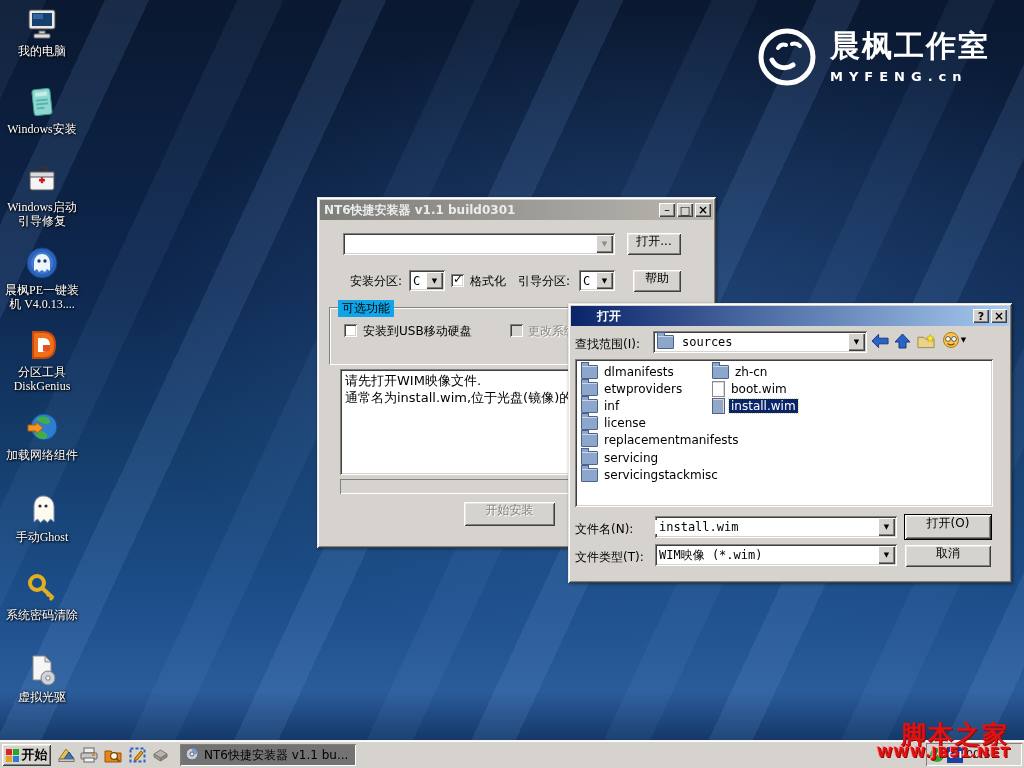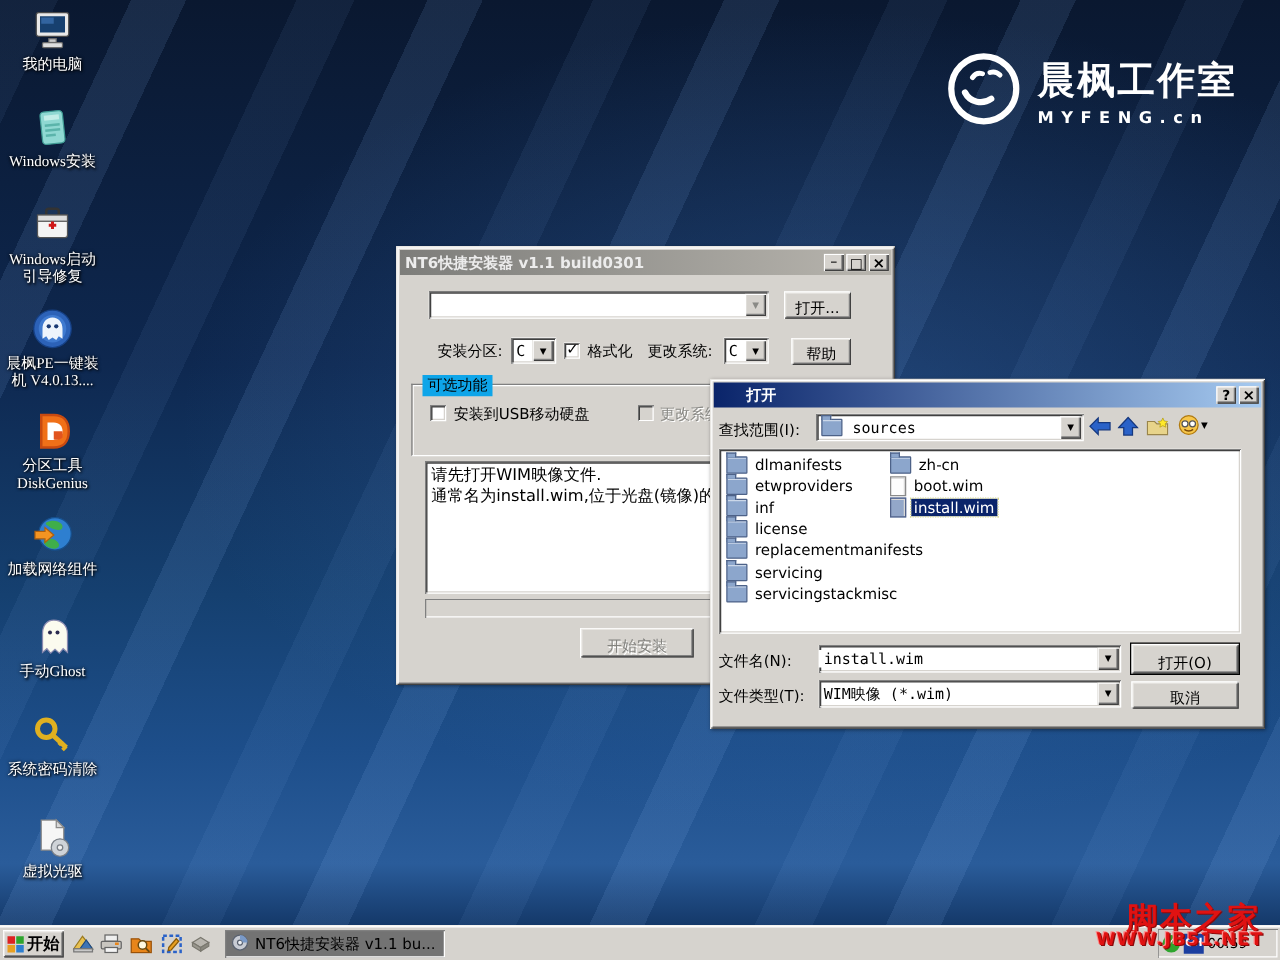--- a/index.html
+++ b/index.html
@@ -16,41 +16,41 @@
   .win{position:absolute;background:#d6d3ce;padding:3px;box-shadow:inset 1px 1px 0 #e8e6e2,inset -1px -1px 0 #404040,inset 2px 2px 0 #ffffff,inset -2px -2px 0 #808080,1px 1px 3px rgba(0,0,0,.45);}
   .titlebar{height:20px;display:flex;align-items:center;padding:0 2px 0 4px;font-size:12px;font-weight:bold;}
   .titlebar.active{background:linear-gradient(90deg,#0a246a,#a6caf0);color:#fff;padding-left:26px;}
   .titlebar.inactive{background:linear-gradient(90deg,#7d7d7a,#b9b6af);color:#ececec;justify-content:space-between;}
   .titlebar .sp{flex:1;}
   .tbtn{width:16px;height:14px;margin-left:2px;font-size:9px;font-weight:bold;color:#000;display:flex;align-items:center;justify-content:center;background:#d6d3ce;box-shadow:inset 1px 1px 0 #fff,inset -1px -1px 0 #404040,inset -2px -2px 0 #808080;position:relative;}
   .tbtn.min::before{content:"_";position:relative;top:-4px;}
   .tbtn.max::before{content:"□";font-size:11px;}
   .tbtn.cls::before{content:"×";font-size:12px;}
   .tbtn.hlp::before{content:"?";font-size:11px;}
-  .btn{background:#d6d3ce;box-shadow:inset 1px 1px 0 #ffffff,inset -1px -1px 0 #404040,inset 2px 2px 0 #e8e6e2,inset -2px -2px 0 #808080;display:flex;align-items:flex-end;justify-content:center;font-size:12px;color:#000;position:absolute;}
+  .btn{background:#d6d3ce;box-shadow:inset 1px 1px 0 #ffffff,inset -1px -1px 0 #404040,inset 2px 2px 0 #e8e6e2,inset -2px -2px 0 #808080;display:flex;align-items:flex-start;justify-content:center;font-size:12px;color:#000;position:absolute;}
   .btn.default{outline:1px solid #000;}
   .btn.disabled{color:#848480;text-shadow:1px 1px 0 #fff;}
   .combo{position:absolute;background:#fff;box-shadow:inset 1px 1px 0 #808080,inset -1px -1px 0 #fff,inset 2px 2px 0 #404040,inset -2px -2px 0 #d6d3ce;display:flex;align-items:center;}
   .combo .cval{flex:1;padding:0 4px;font-size:12px;white-space:nowrap;overflow:hidden;}
   .mono{font-family:"DejaVu Sans Mono","Liberation Mono",monospace;}
   .dropbtn{width:17px;align-self:stretch;margin:2px;background:#d6d3ce;box-shadow:inset 1px 1px 0 #fff,inset -1px -1px 0 #404040,inset -2px -2px 0 #808080;display:flex;align-items:center;justify-content:center;}
   .dropbtn::before{content:"▼";font-size:7px;color:#000;}
   .dropbtn.dis::before{color:#8a8a86;}
   .cbx{position:absolute;width:13px;height:13px;background:#fff;box-shadow:inset 1px 1px 0 #808080,inset -1px -1px 0 #fff,inset 2px 2px 0 #404040,inset -2px -2px 0 #d6d3ce;}
   .cbx.checked::before{content:"✓";position:absolute;left:2px;top:-2px;font-size:12px;font-weight:bold;color:#000;}
   .cbx.dis{background:#d6d3ce;}
   .lab{position:absolute;font-size:12px;color:#000;white-space:nowrap;}
   .group{position:absolute;border:1px solid;border-color:#808080 #fff #fff #808080;box-shadow:1px 1px 0 #fff inset;}
   .group .gt{position:absolute;top:-8px;left:8px;background:#0ea5e9;padding:0 4px;font-size:12px;}
   
   .dicon{position:absolute;left:0;width:84px;text-align:center;cursor:default;}
   .dicon .ic{width:36px;height:36px;margin:0 auto;display:flex;align-items:center;justify-content:center;}
   .dicon .lbl{margin-top:2px;font-size:12px;color:#fff;text-shadow:1px 1px 2px #000,0 0 3px #000;line-height:14px;font-family:Liberation Serif, serif;}
   
-  .logo{position:absolute;right:34px;top:40px;display:flex;align-items:center;color:#fff;}
+  .logo{position:absolute;right:34px;top:26px;display:flex;color:#fff;}
   .logo .ltxt{margin-left:12px;}
   .logo .lt1{font-size:30px;font-weight:bold;letter-spacing:2px;}
   .logo .lt2{font-size:13px;font-weight:bold;letter-spacing:6px;margin-top:2px;}
   
   .flist{position:absolute;overflow:hidden;}
   .litem{position:absolute;display:flex;align-items:center;height:16px;font-size:12px;white-space:nowrap;}
   .fold{width:15px;height:12px;background:#8ca6cc;border:1px solid #4d6288;border-radius:1px;position:relative;margin-right:4px;box-shadow:inset 0 1px 0 rgba(255,255,255,.55);}
   .fold::before{content:"";position:absolute;top:-4px;left:-1px;width:6px;height:3px;background:#8ca6cc;border:1px solid #4d6288;border-bottom:none;}
   .page{width:11px;height:14px;background:#fdfdfd;border:1px solid #8a8a8a;margin-right:4px;box-shadow:inset -1px 1px 0 #d8d8d8;}
   .page.wim{background:#93a7c9;border-color:#51628a;}
@@ -225,21 +225,21 @@
         <span>打开...</span>
       </div>
 
     <div class="lab" style="left:33px;top:76px">安装分区:</div>
     <div class="combo" style="left:92px;top:73px;width:36px;height:21px">
       <span class="cval mono">C</span>
       <span class="dropbtn"></span>
     </div>
     <span class="cbx checked" style="left:134px;top:77px"></span>
     <div class="lab" style="left:153px;top:76px">格式化</div>
-    <div class="lab" style="left:201px;top:76px">更改系统:</div>
+    <div class="lab" style="left:201px;top:76px">引导分区:</div>
     <div class="combo" style="left:262px;top:73px;width:36px;height:21px">
       <span class="cval mono">C</span>
       <span class="dropbtn"></span>
     </div>
     <div class="btn" style="left:316px;top:73px;width:48px;height:22px">
         <span>帮助</span>
       </div>
 
     <div class="group" style="left:12px;top:110px;width:362px;height:56px">
       <span class="gt">可选功能</span>

